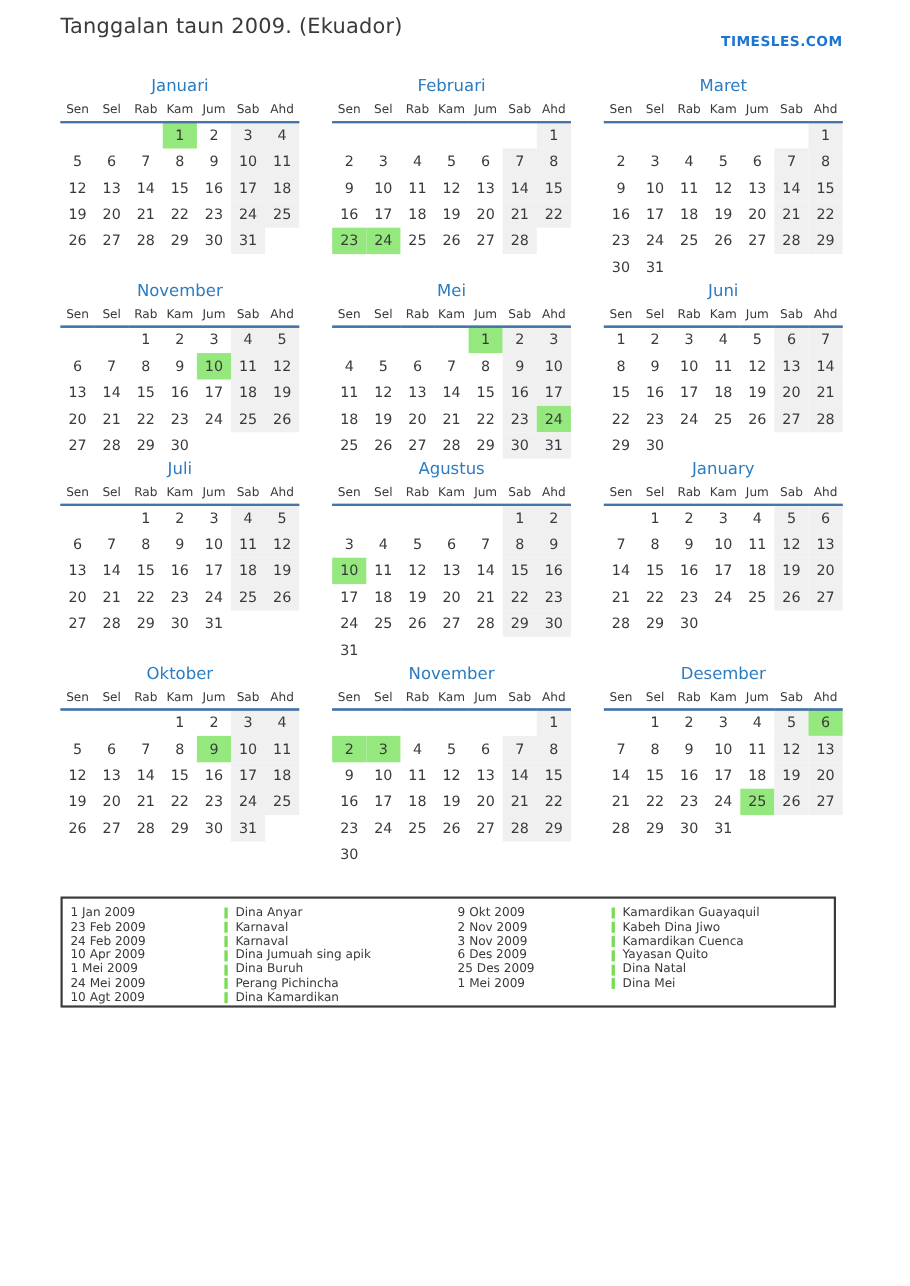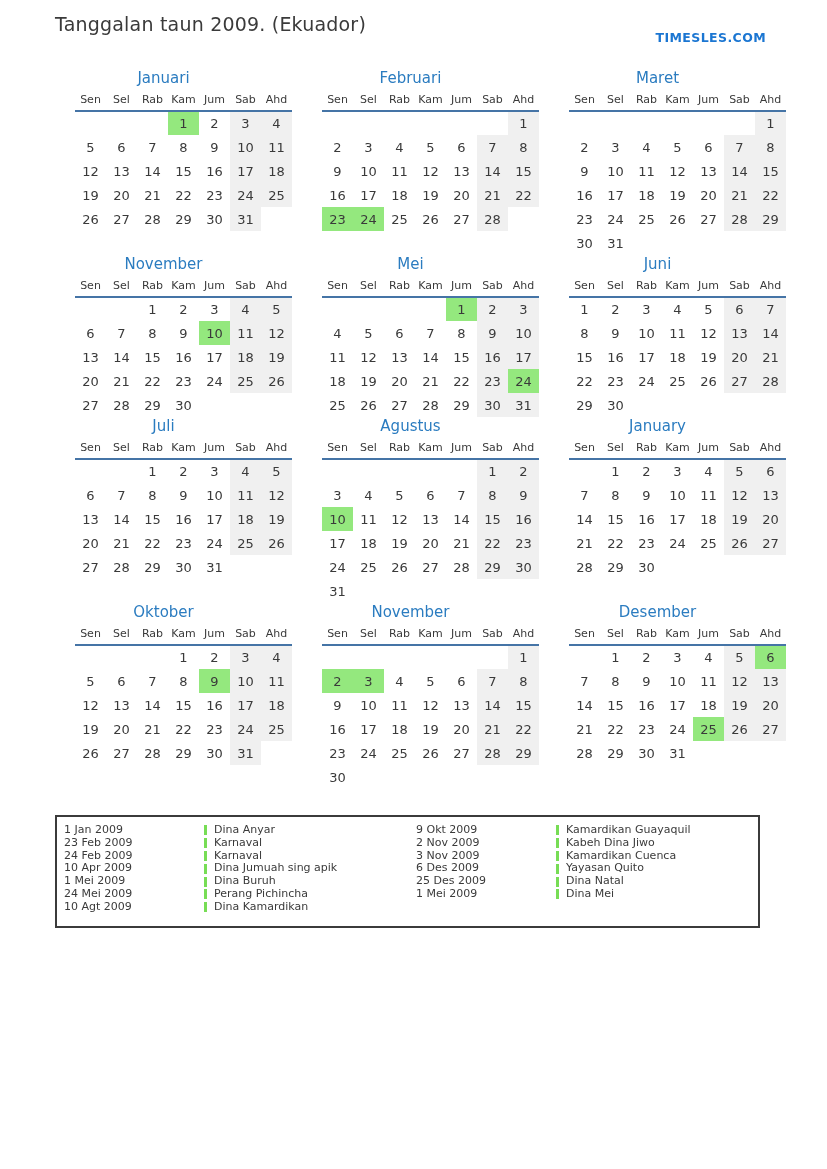--- a/index.html
+++ b/index.html
@@ -55,21 +55,20 @@
     text-align: center;
     color: var(--title-blue);
     font-size: 15px;
     margin-bottom: 5px;
     cursor: pointer;
   }
   table.month-table {
     border-collapse: collapse;
     table-layout: fixed;
     width: 217px;
-    margin-left: 20px;
   }
   .month-table th {
     font-size: 11px;
     font-weight: 400;
     color: var(--text);
     height: 19px;
     vertical-align: middle;
     padding: 0 0 3px 0;
     border-bottom: 2px solid var(--rule-blue);
   }
@@ -79,21 +78,21 @@
     text-align: center;
     vertical-align: middle;
     font-size: 13px;
     padding: 0;
   }
   td.weekend { background: var(--weekend-gray); }
   td.holiday { background: var(--holiday-green); }
   .legend {
     margin-top: 26px;
     border: 2px solid var(--border-dark);
-    padding: 7px 0 12px 7px;
+    padding: 7px 0 0 7px;
     display: flex;
     width: 705px;
   }
   .legend-col { width: 352px; flex: 0 0 352px; }
   .legend-row {
     display: flex;
     align-items: center;
     font-size: 11px;
     line-height: 12.8px;
     height: 12.8px;

